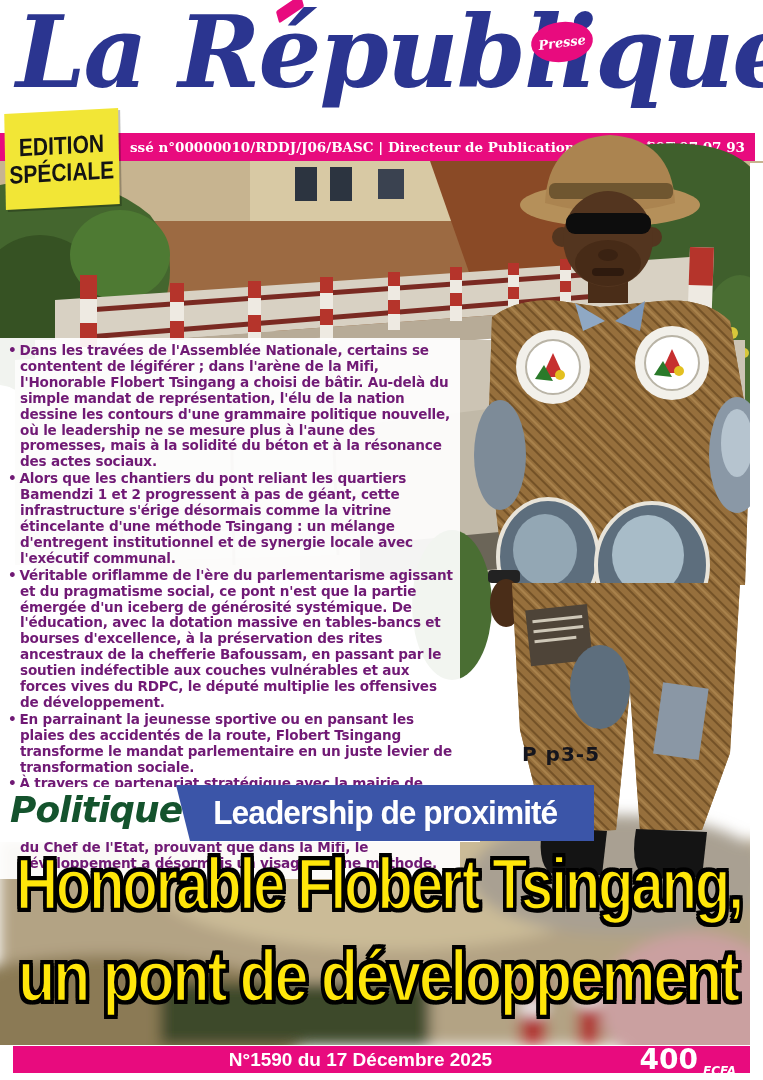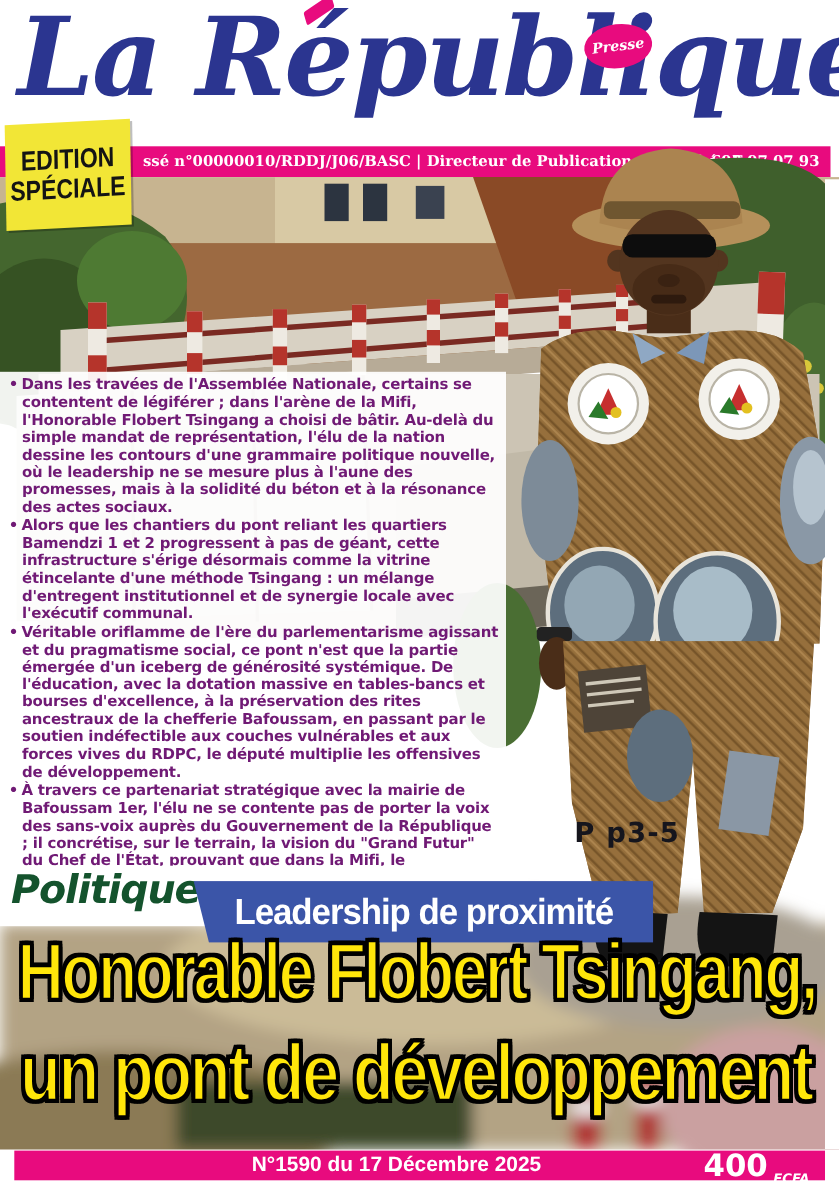--- a/index.html
+++ b/index.html
@@ -53,33 +53,33 @@
     background:rgba(255,255,255,.93);padding:5px 6px 6px 8px;box-sizing:border-box;
   }
   .text-panel ul{margin:0;padding:0;}
   .text-panel li{
     list-style:none;margin:0 0 1px 0;padding-left:12px;text-indent:-12px;
     font-size:13.6px;font-weight:bold;line-height:15.9px;color:#701a75;letter-spacing:-.2px;
   }
   .text-panel li::before{content:"•";margin-right:3px;}
   .page-ref{
     position:absolute;left:522px;top:742px;z-index:3;
-    font-size:25px;font-weight:bold;color:#15151d;letter-spacing:1px;
+    font-size:20px;font-weight:bold;color:#15151d;letter-spacing:1px;
   }
   
   .section-strip{position:absolute;left:0;top:787px;width:763px;height:55px;z-index:4;}
   .section-white{position:absolute;left:0;top:0;width:480px;height:55px;background:#ffffff;}
   .section-label{
     position:absolute;left:10px;top:2px;
     font-style:italic;font-weight:bold;font-size:36px;color:#14532d;letter-spacing:-1px;
   }
   .kicker-box{
     position:absolute;left:176px;top:-2px;width:418px;height:56px;background:#3b55a8;
     clip-path:polygon(0 0,100% 0,100% 100%,14px 100%);
-    display:flex;align-items:center;justify-content:center;margin-top:16px;
+    display:flex;align-items:center;justify-content:center;
   }
   .kicker-box span{
     font-family:"Liberation Sans", sans-serif;font-weight:900;font-size:33px;color:#fff;
     transform:scaleX(.96);white-space:nowrap;letter-spacing:-1px;
   }
   
   .headline{position:absolute;left:4px;top:838px;width:610px;z-index:5;}
   .headline .hl{
     display:block;white-space:nowrap;
     font-family:"Liberation Sans", sans-serif;font-weight:900;
@@ -316,20 +316,21 @@
     </g>
 
     <rect x="750" y="38" width="13" height="882" fill="#ffffff"></rect>
   </svg>
 
   <div class="text-panel">
     <ul>
       <li>Dans les travées de l'Assemblée Nationale, certains se contentent de légiférer ; dans l'arène de la Mifi, l'Honorable Flobert Tsingang a choisi de bâtir. Au-delà du simple mandat de représentation, l'élu de la nation dessine les contours d'une grammaire politique nouvelle, où le leadership ne se mesure plus à l'aune des promesses, mais à la solidité du béton et à la résonance des actes sociaux.</li>
       <li>Alors que les chantiers du pont reliant les quartiers Bamendzi 1 et 2 progressent à pas de géant, cette infrastructure s'érige désormais comme la vitrine étincelante d'une méthode Tsingang : un mélange d'entregent institutionnel et de synergie locale avec l'exécutif communal.</li>
       <li>Véritable oriflamme de l'ère du parlementarisme agissant et du pragmatisme social, ce pont n'est que la partie émergée d'un iceberg de générosité systémique. De l'éducation, avec la dotation massive en tables-bancs et bourses d'excellence, à la préservation des rites ancestraux de la chefferie Bafoussam, en passant par le soutien indéfectible aux couches vulnérables et aux forces vives du RDPC, le député multiplie les offensives de développement.</li>
+      <li>En parrainant la jeunesse sportive ou en pansant les plaies des accidentés de la route, Flobert Tsingang transforme le mandat parlementaire en un juste levier de transformation sociale.</li>
       <li>À travers ce partenariat stratégique avec la mairie de Bafoussam 1er, l'élu ne se contente pas de porter la voix des sans-voix auprès du Gouvernement de la République ; il concrétise, sur le terrain, la vision du "Grand Futur" du Chef de l'État, prouvant que dans la Mifi, le développement a désormais un visage et une méthode.</li>
     </ul>
   </div>
 
   <div class="page-ref">P p3-5</div>
 
   <div class="section-strip">
     <div class="section-white"></div>
     <div class="section-label">Politique</div>
     <div class="kicker-box">

